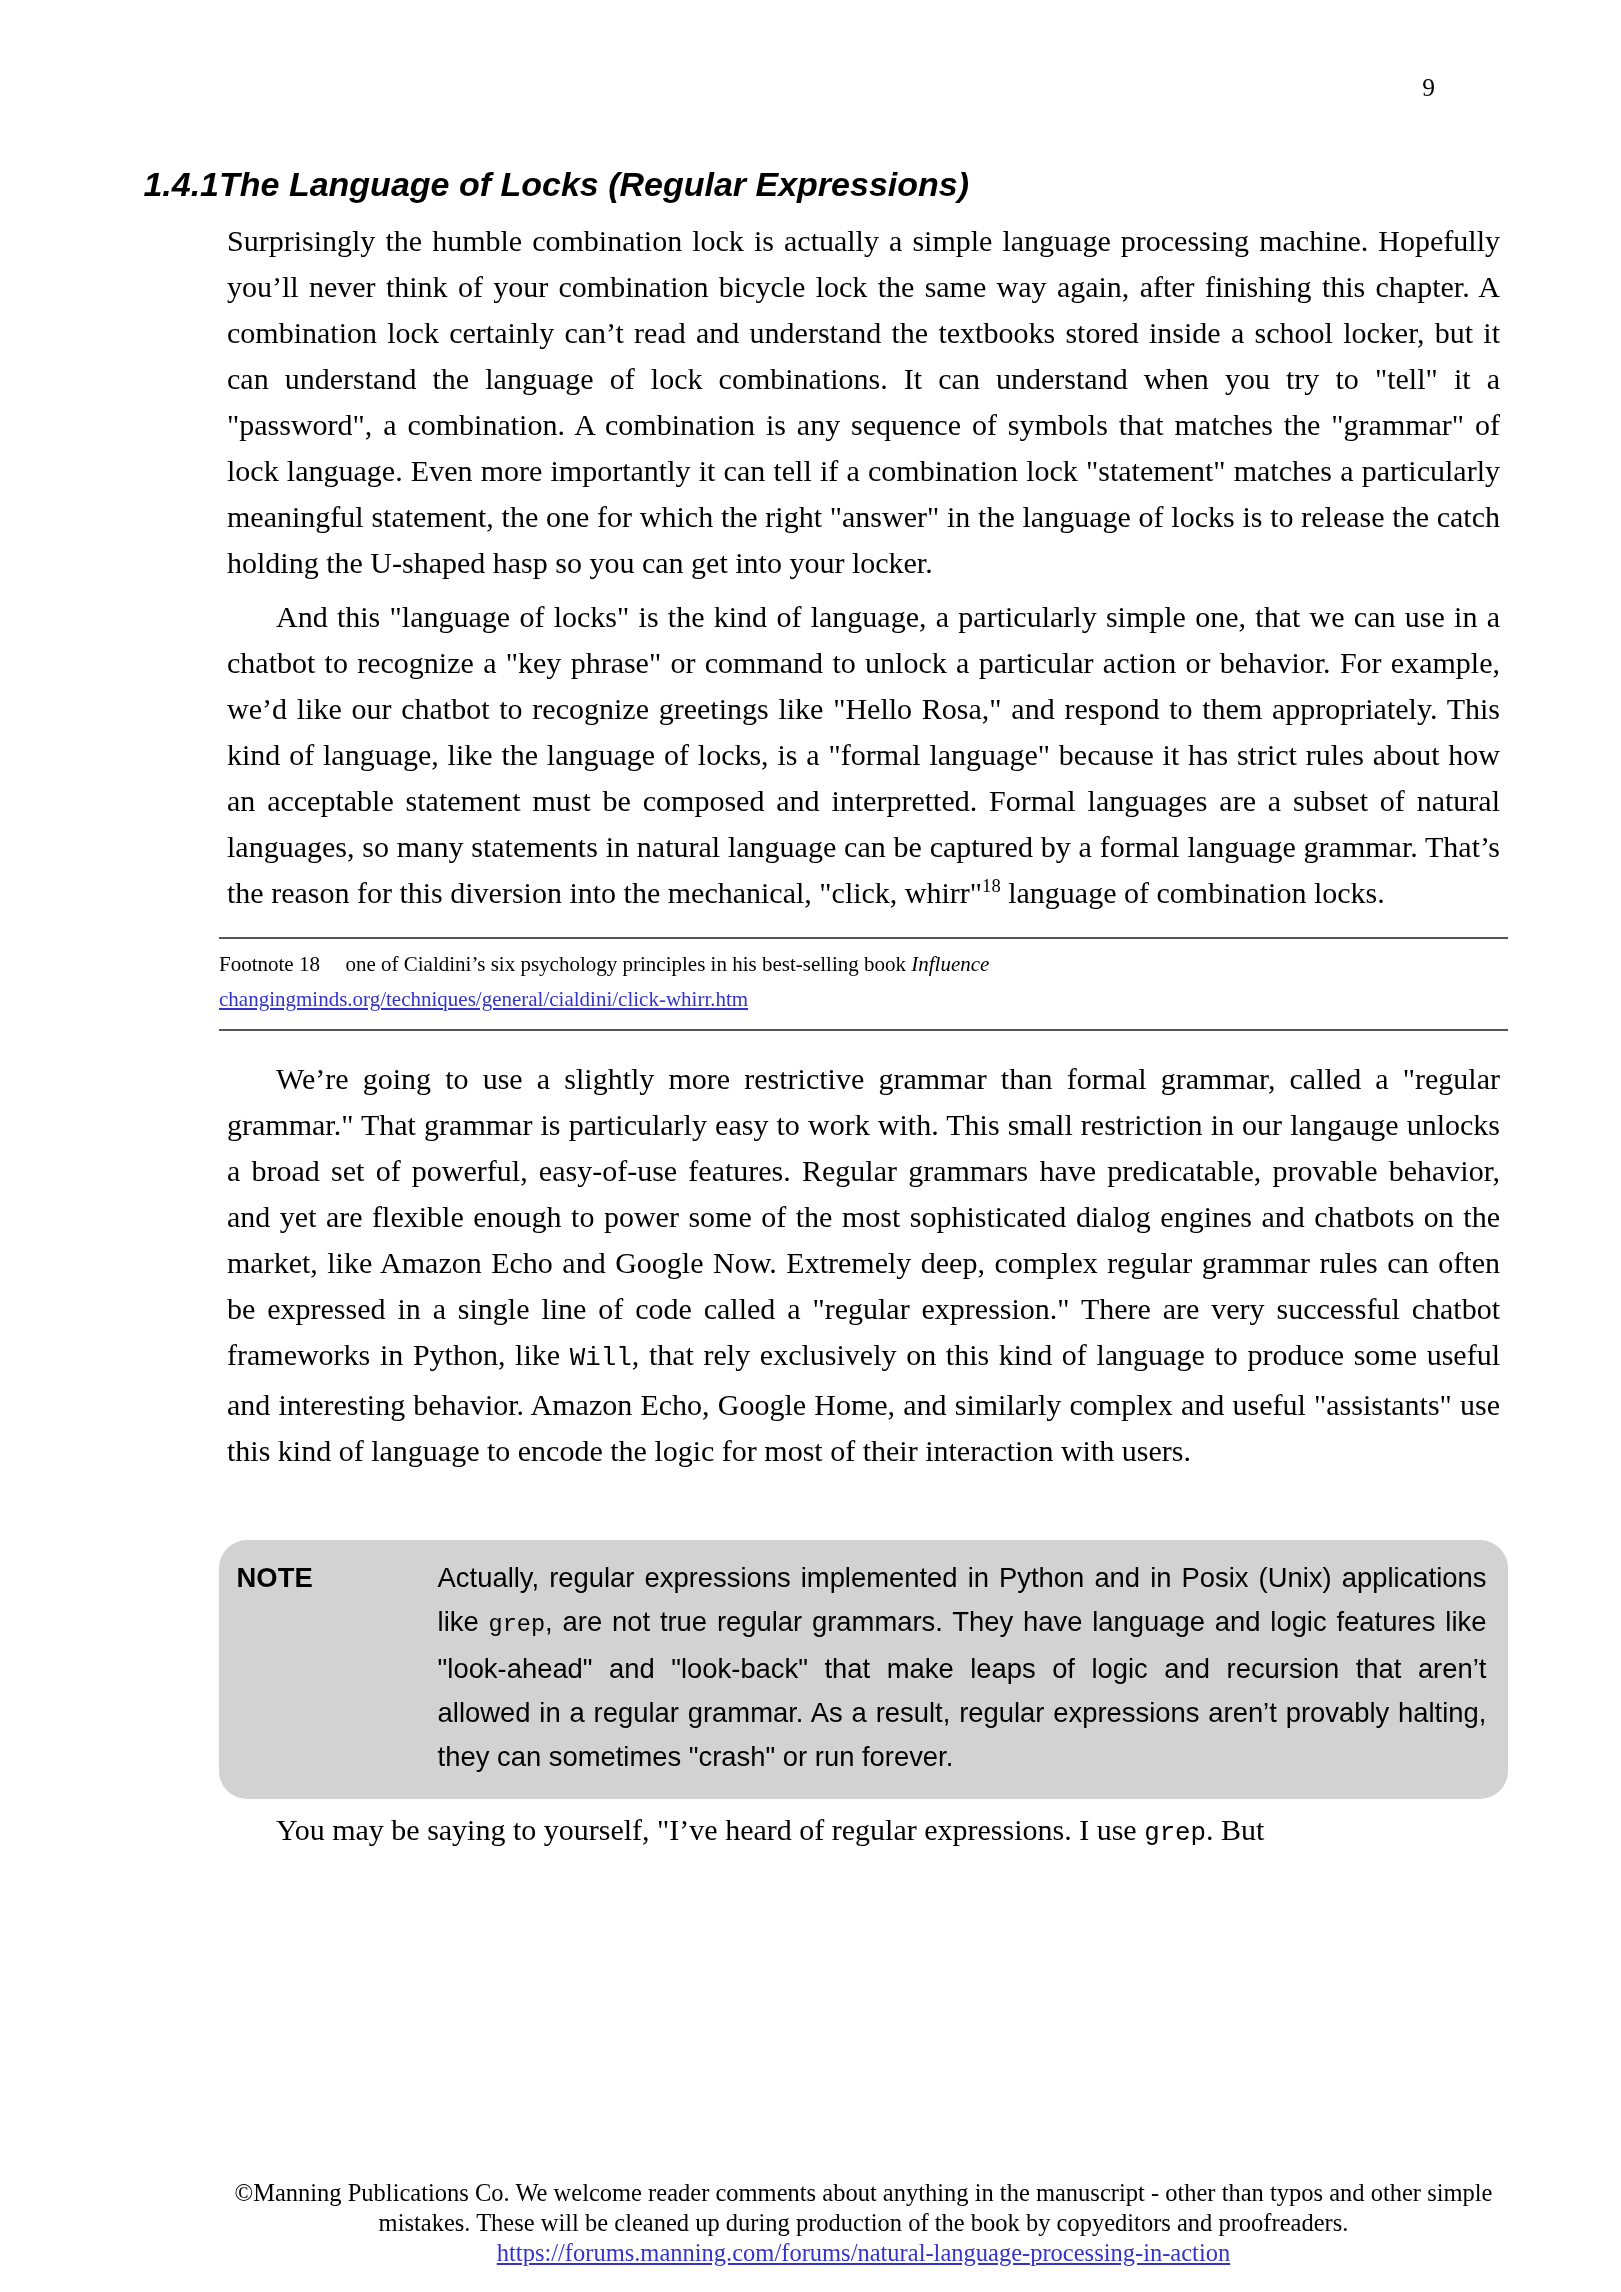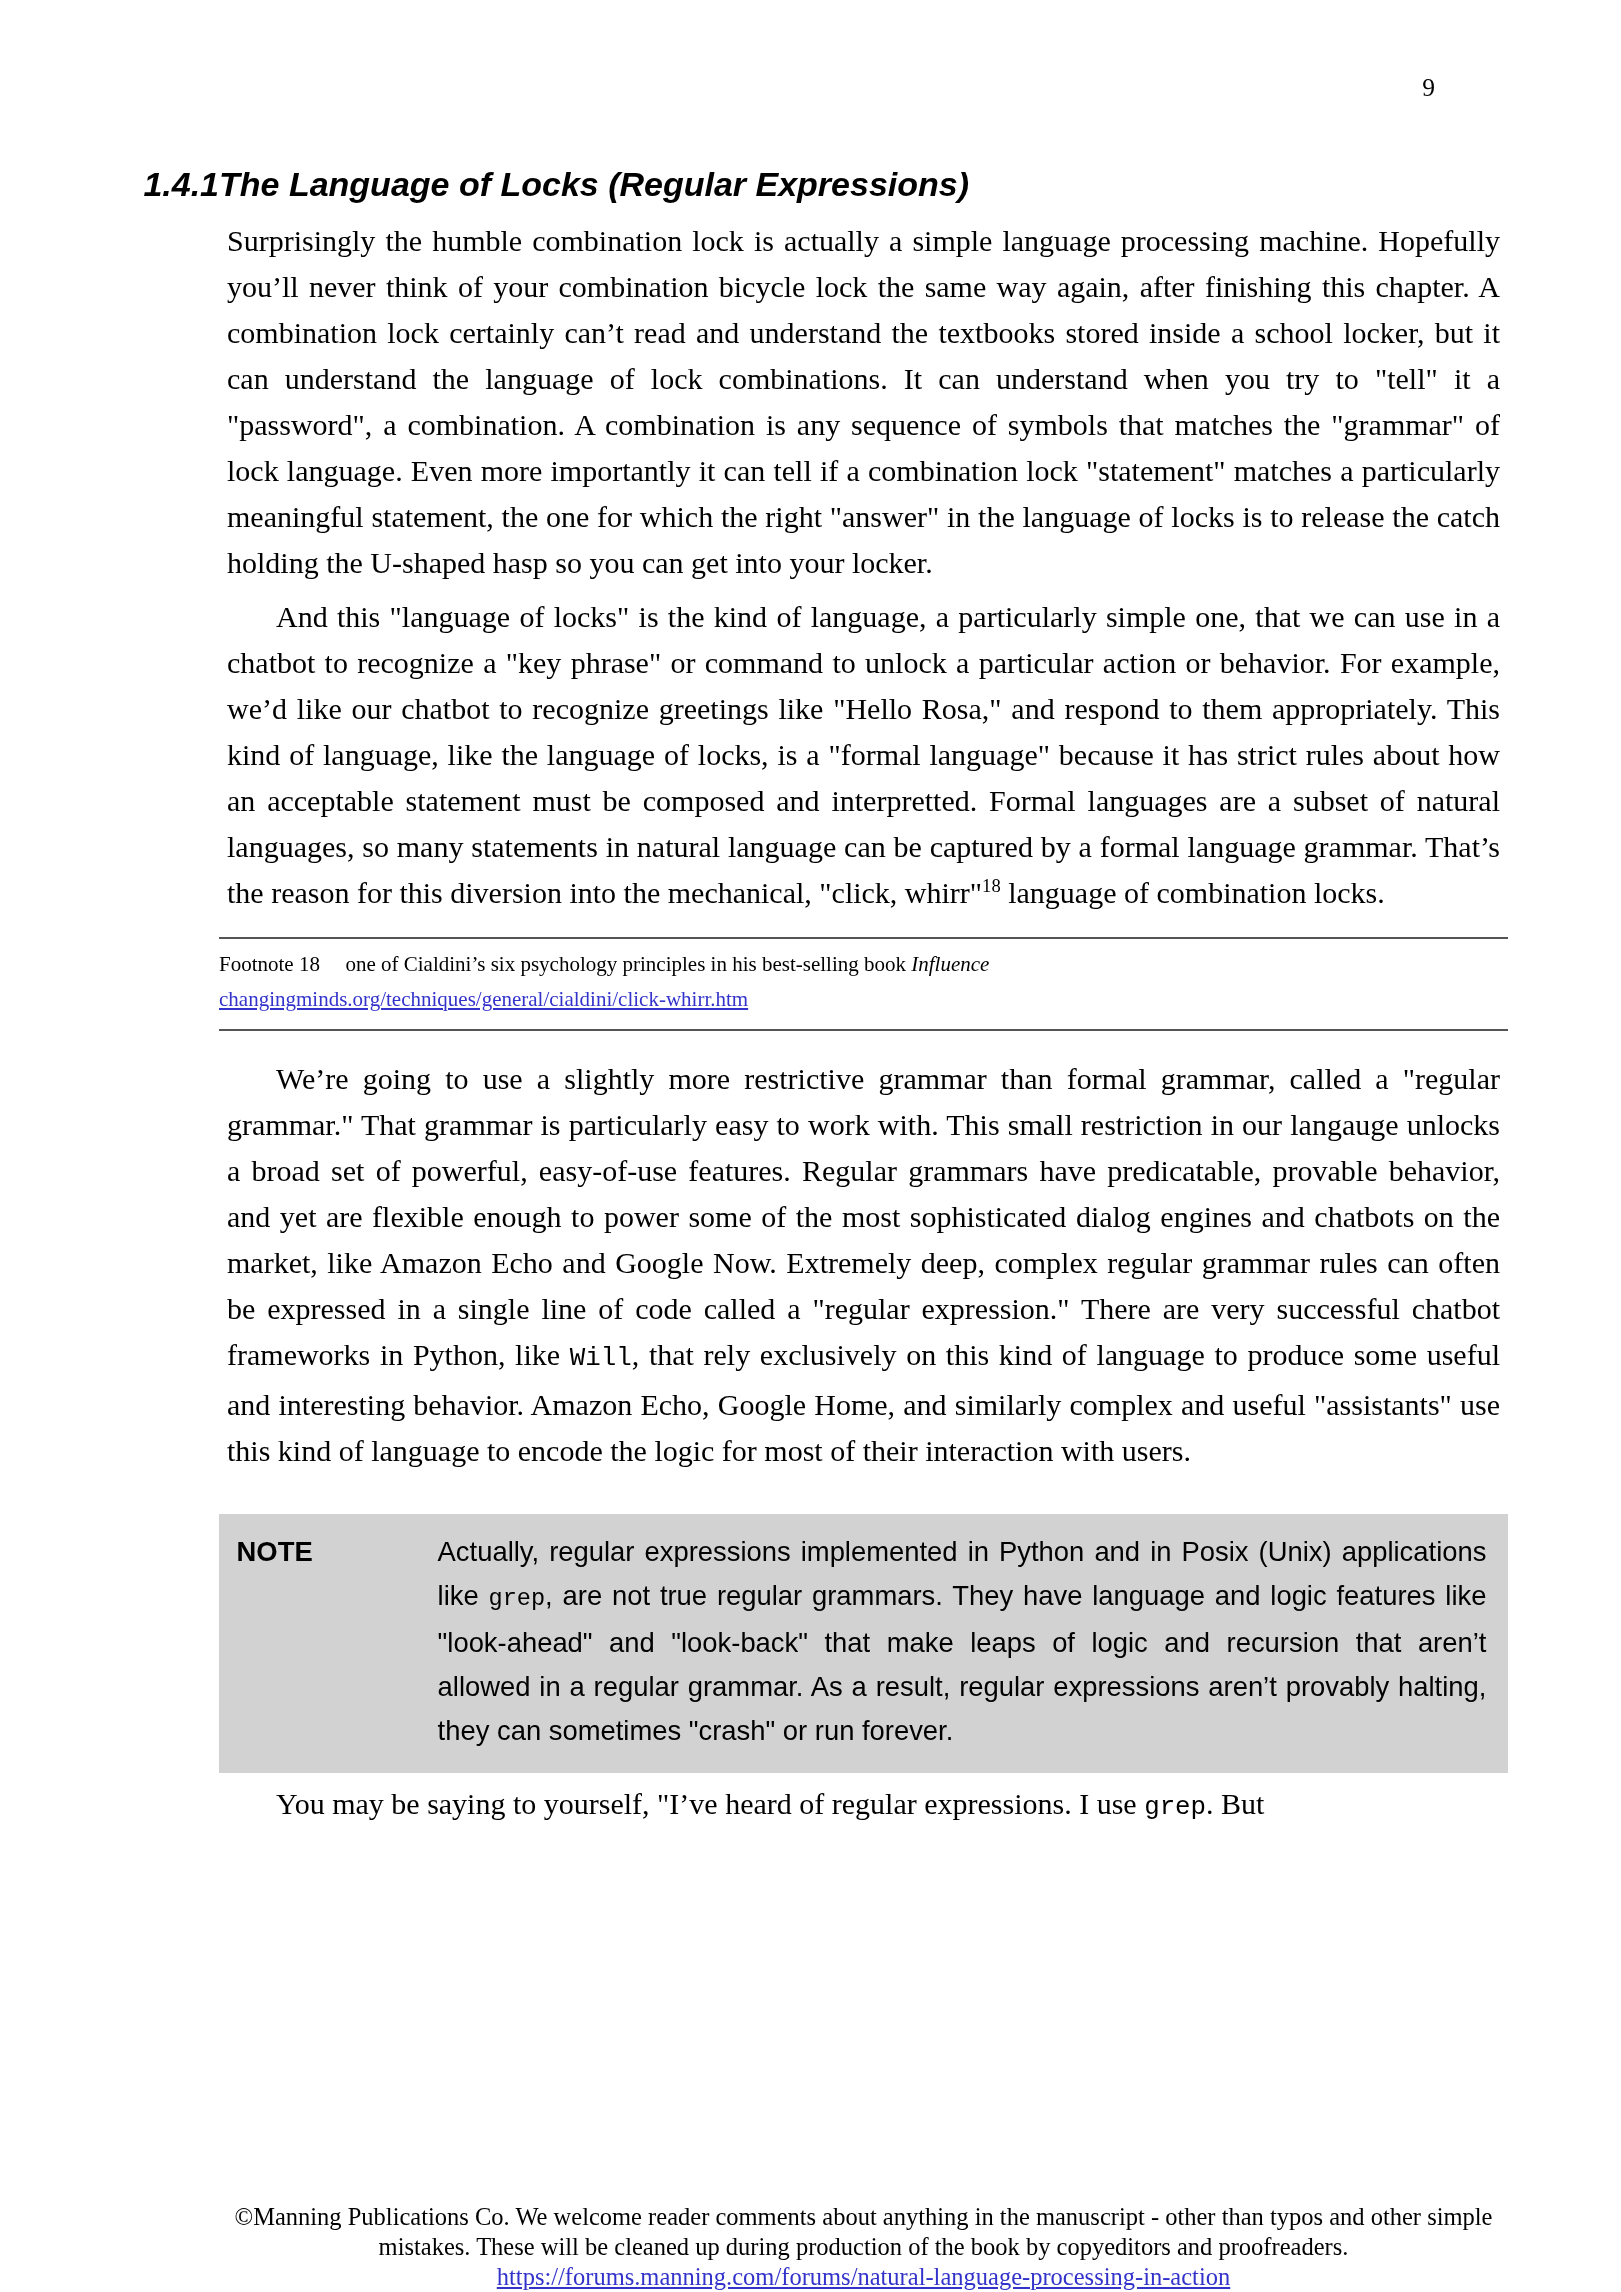--- a/index.html
+++ b/index.html
@@ -68,44 +68,45 @@
     line-height: 35px;
   }
   .fn-label { margin-right: 25.5px; }
   .fn-link, .footer-link {
     color: var(--link-color, #3333cc);
     text-decoration: underline;
   }
   .fn-link { display: inline-block; }
   .note-box {
     display: flex;
-    margin-top: 40px;
+    margin-top: 66px;
     background: var(--note-bg, #d2d2d2);
     padding: 15.7px 21.6px 19.6px 17.6px;
     box-sizing: border-box;
     font-family: "Liberation Sans", sans-serif;
+    border-radius: 28px;
   }
   .note-label {
     width: 201px;
     flex: 0 0 201px;
     font-weight: bold;
     font-size: 27.4px;
     line-height: 44px;
   }
   .note-text {
     flex: 1;
     font-size: 27.4px;
     line-height: 44px;
     text-align: justify;
   }
   .after-note { margin-top: 57px; }
   .footer {
     position: absolute;
     left: 219px;
-    bottom: 1px;
+    bottom: 25px;
     width: 1289px;
     text-align: center;
     font-size: 24.5px;
     line-height: 30px;
   }
   em.book-title { font-style: italic; }
 </style>
 </head>
 <body>
 

